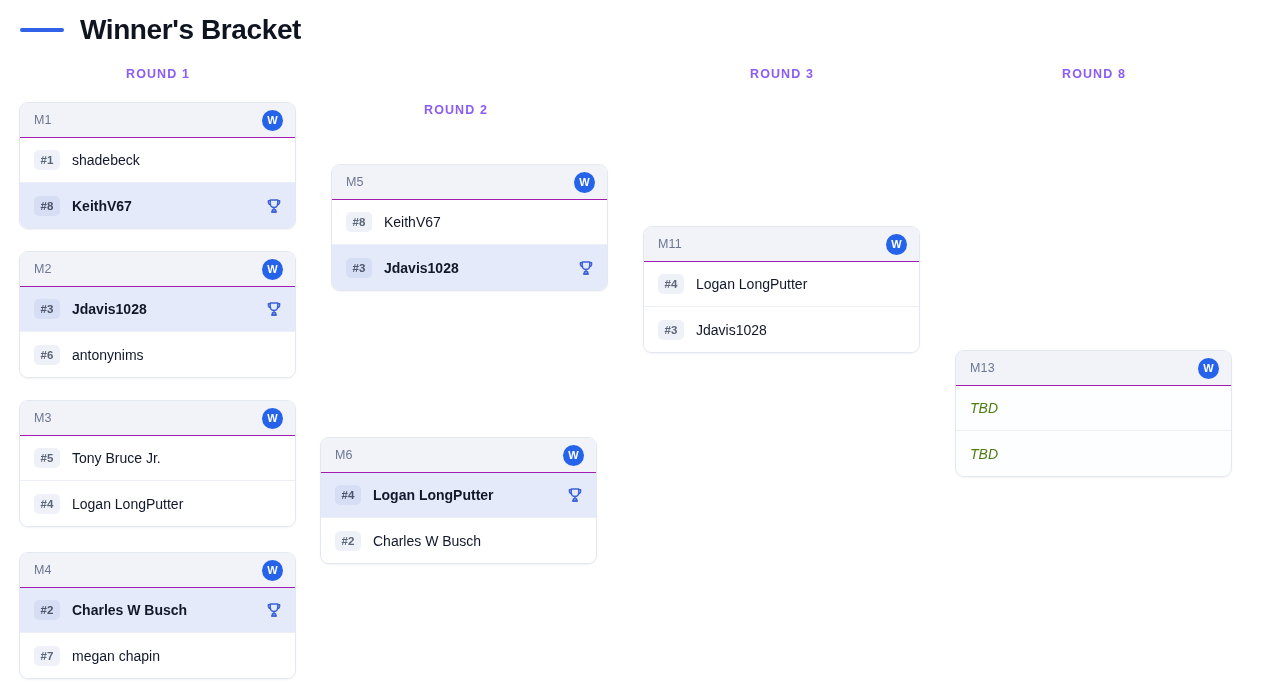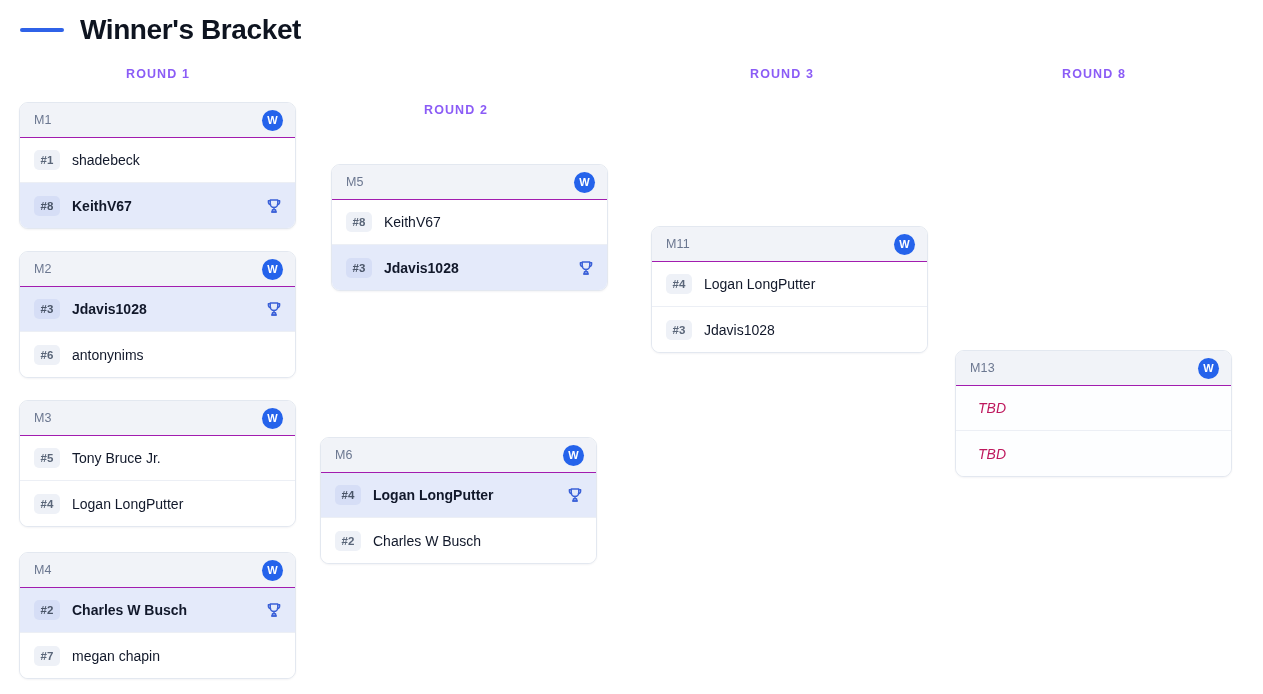--- a/index.html
+++ b/index.html
@@ -144,23 +144,23 @@
     color: #11182a;
     font-weight: 400;
     white-space: nowrap;
     overflow: hidden;
     text-overflow: ellipsis;
     flex: 1 1 auto;
   }
   .slot.winner .pname { font-weight: 600; }
   .pname.tbd {
     font-style: italic;
-    color: #be185d;
+    color: #4d7c0f;
     font-weight: 400;
-    margin-left: 8px;
+    margin-left: 0;
   }
 
   .trophy {
     flex: 0 0 auto;
     width: 18px;
     height: 18px;
     margin-left: 8px;
     color: #3b61d8;
     display: flex;
     align-items: center;
@@ -328,21 +328,21 @@
             <path d="M10 17h4l.6 3h-5.2z"></path>
           </svg>
         </span>
       </div>
       <div class="slot">
         <span class="seed">#2</span>
         <span class="pname">Charles W Busch</span>
         <span class="trophy-placeholder"></span>
       </div>
     </div>
-    <div class="match-card" style="left: 643px; top: 226px; margin-left: 8px;">
+    <div class="match-card" style="left: 643px; top: 226px;">
       <div class="match-head">
         <span class="match-id">M11</span>
         <span class="w-badge">W</span>
       </div>
       <div class="slot">
         <span class="seed">#4</span>
         <span class="pname">Logan LongPutter</span>
         <span class="trophy-placeholder"></span>
       </div>
       <div class="slot">

